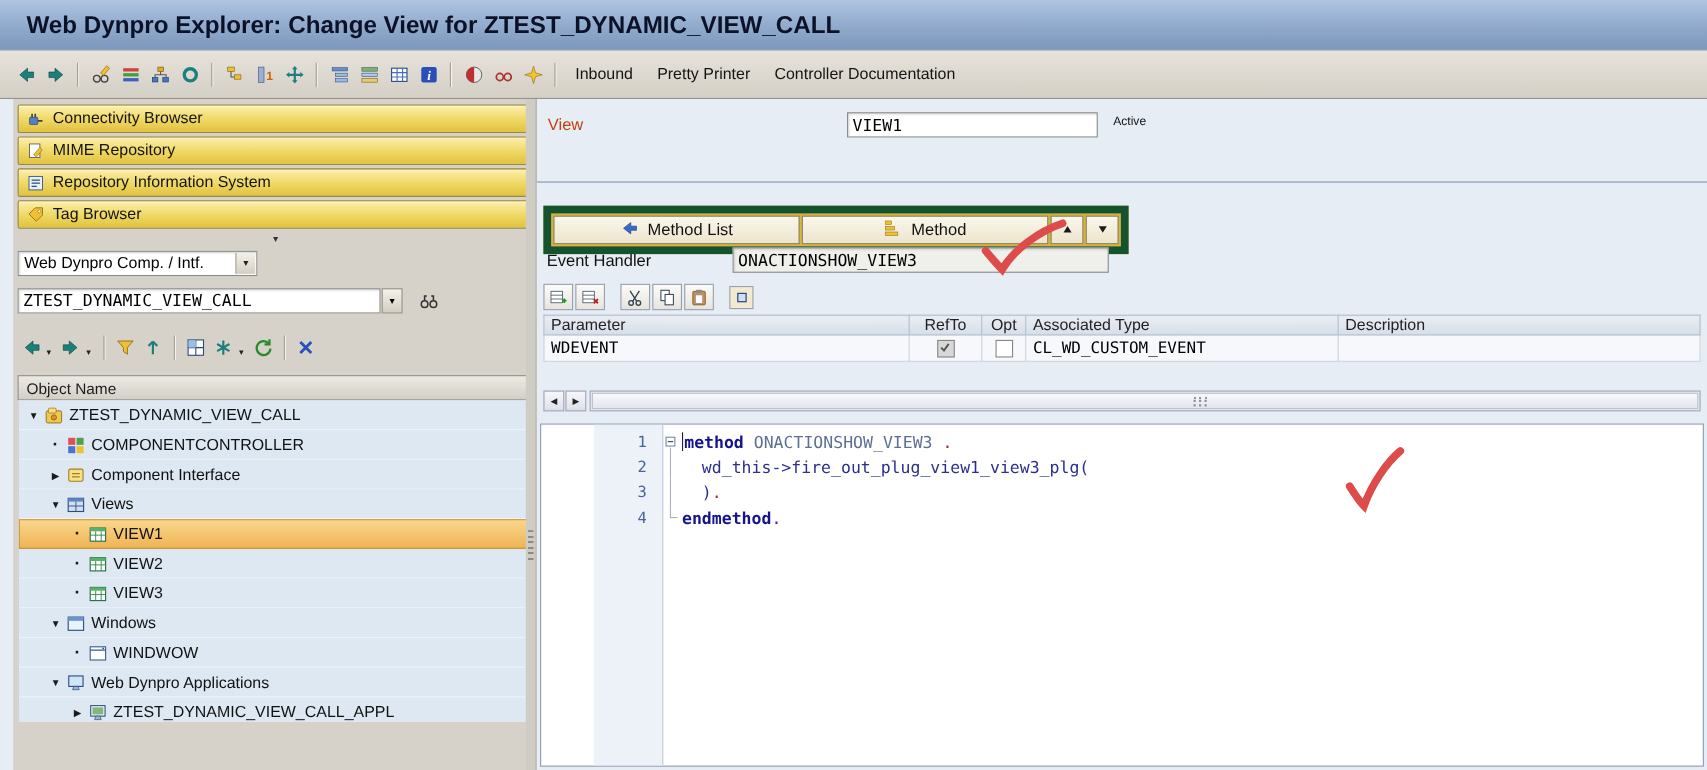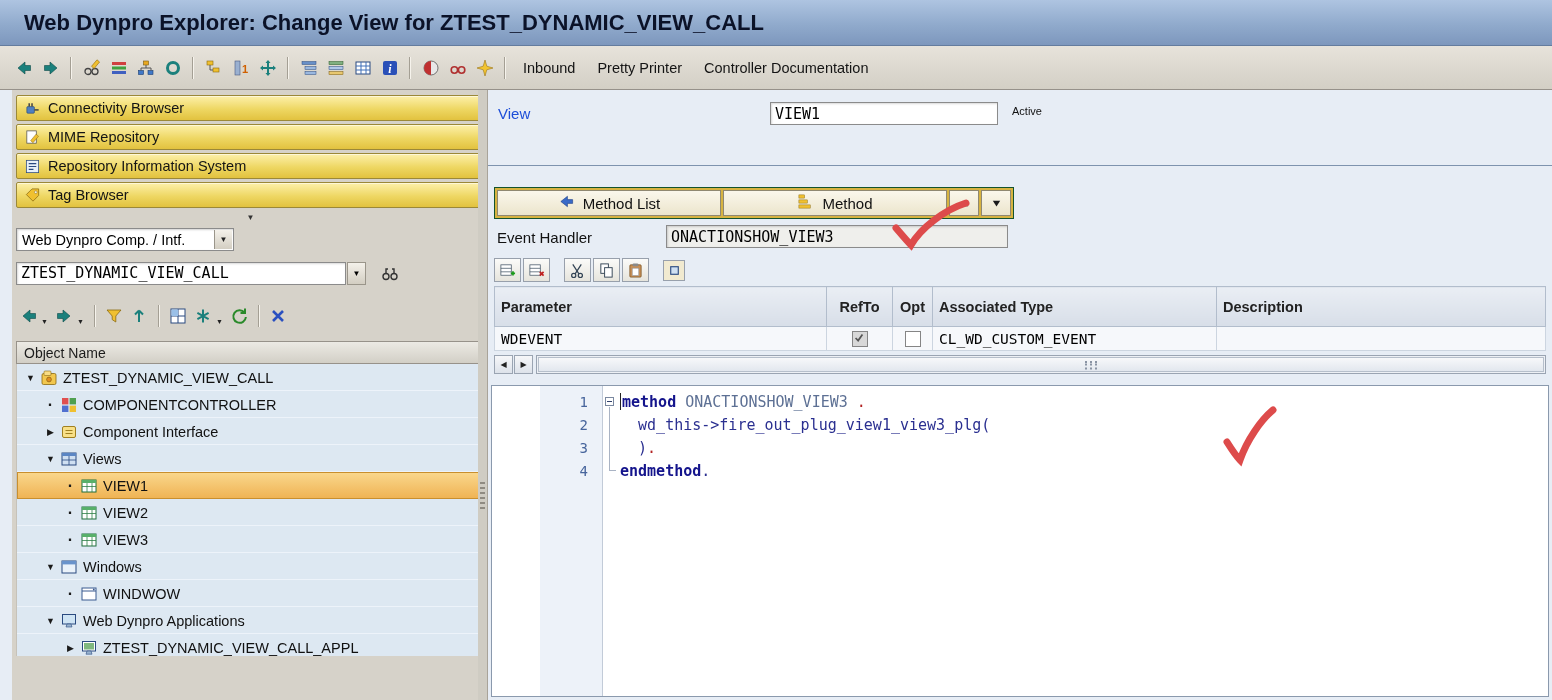--- a/index.html
+++ b/index.html
@@ -59,52 +59,52 @@
   .tw-icon{flex:none;width:18px;height:18px;margin:0 5px 0 2px;}
   .tw-icon svg{width:18px;height:18px;}
 
   
   #splitter{position:absolute;left:478px;top:90px;width:10px;height:610px;background:#cfccc3;border-right:1px solid #a8a399;box-sizing:border-box;}
   #splitter .grip{position:absolute;left:2px;top:392px;width:5px;height:28px;
     background:repeating-linear-gradient(180deg,#8f8b82 0 2px,rgba(0,0,0,0) 2px 5px);}
 
   
   #main{position:absolute;left:488px;top:90px;width:1064px;height:610px;background:#e7edf5;}
-  #view-label{position:absolute;left:10px;top:15px;font-size:15px;color:#1d4ed8;}
+  #view-label{position:absolute;left:10px;top:15px;font-size:15px;color:#c2410c;}
   #view-input{position:absolute;left:282px;top:12px;width:228px;}
   #active-label{position:absolute;left:524px;top:15px;font-size:11px;color:#111;}
 
   #tabstrip{position:absolute;left:22px;top:46px;height:30px;display:flex;align-items:flex-end;z-index:2;}
   .tab{height:27px;display:flex;align-items:center;padding:0 15px;font-size:15px;color:#17263f;
     background:linear-gradient(#fbfcfe,#d9e2ee 60%,#ccd8e6);border:1px solid #8399b4;
     border-bottom:1px solid #7e93ae;border-radius:3px 3px 0 0;margin-right:3px;box-sizing:border-box;white-space:nowrap;}
   .tab.active{height:30px;background:linear-gradient(#f4f7fb,#e7edf5 70%);border-bottom:1px solid #e7edf5;}
   #tabpanel{position:absolute;left:0;right:0;top:75px;bottom:0;background:#e7edf5;border-top:1px solid #7e93ae;}
 
-  #method-bar{position:absolute;left:6px;top:21px;display:flex;background:#d7b340;padding:2px;gap:2px;border:1px solid #14532d;}
+  #method-bar{position:absolute;left:6px;top:21px;display:flex;background:#d7b340;padding:2px;gap:2px;border:7px solid #14532d;}
   .mb-btn{height:26px;background:linear-gradient(#faf7ec,#ece5cc);border:1px solid #8f8872;
     display:flex;align-items:center;justify-content:center;gap:8px;font-size:15px;color:#111;box-sizing:border-box;}
   .mb-btn svg{width:17px;height:17px;}
   #mb-list,#mb-method{width:224px;}
   .mb-arrow{width:30px;}
   .mb-arrow svg{width:11px;height:11px;}
 
   #eh-label{position:absolute;left:9px;top:63px;font-size:15px;color:#111;}
   #eh-field{position:absolute;left:178px;top:59px;width:342px;height:23px;background:#efefec;}
 
   #edit-bar{position:absolute;left:6px;top:92px;display:flex;align-items:center;}
   .ebtn{width:27px;height:24px;border:1px solid #98a0ac;background:linear-gradient(#fbfbf9,#e6e4dc);
     display:flex;align-items:center;justify-content:center;margin-right:2px;box-sizing:border-box;}
   .ebtn svg{width:17px;height:17px;}
   .ebtn.small{width:22px;height:21px;background:#f1ead0;}
   .egap{width:12px;}
 
   #param-table{position:absolute;left:6px;top:120px;width:1052px;border-collapse:collapse;table-layout:fixed;font-size:14.5px;}
-  #param-table th{height:40px;background:linear-gradient(#eaeef4,#d7dee8);border:1px solid #b2bdcc;
-    font-weight:bold;text-align:left;padding:0 6px;color:#222;box-sizing:border-box;}
+  #param-table th{height:18px;background:linear-gradient(#eaeef4,#d7dee8);border:1px solid #b2bdcc;
+    font-weight:normal;text-align:left;padding:0 6px;color:#222;box-sizing:border-box;}
   #param-table td{height:24px;background:#f6f8fb;border:1px solid #ccd5e0;padding:1px 6px;box-sizing:border-box;}
   #param-table .center{text-align:center;}
   .cb{width:14px;height:14px;border:1px solid #858585;background:#fff;display:inline-block;position:relative;vertical-align:middle;}
   .cb.checked{background:#d8d8d8;}
   .cb svg{position:absolute;left:0;top:0;width:12px;height:12px;}
 
   #hscroll{position:absolute;left:6px;right:6px;top:189px;height:19px;display:flex;align-items:stretch;}
   .hs-btn{width:19px;border:1px solid #9aa4b2;background:linear-gradient(#f6f7f9,#dde2ea);
     font-size:8px;display:flex;align-items:center;justify-content:center;color:#222;margin-right:1px;box-sizing:border-box;}
   .hs-track{flex:1;border:1px solid #9aa4b2;background:#edf0f5;position:relative;margin-left:2px;box-sizing:border-box;}

